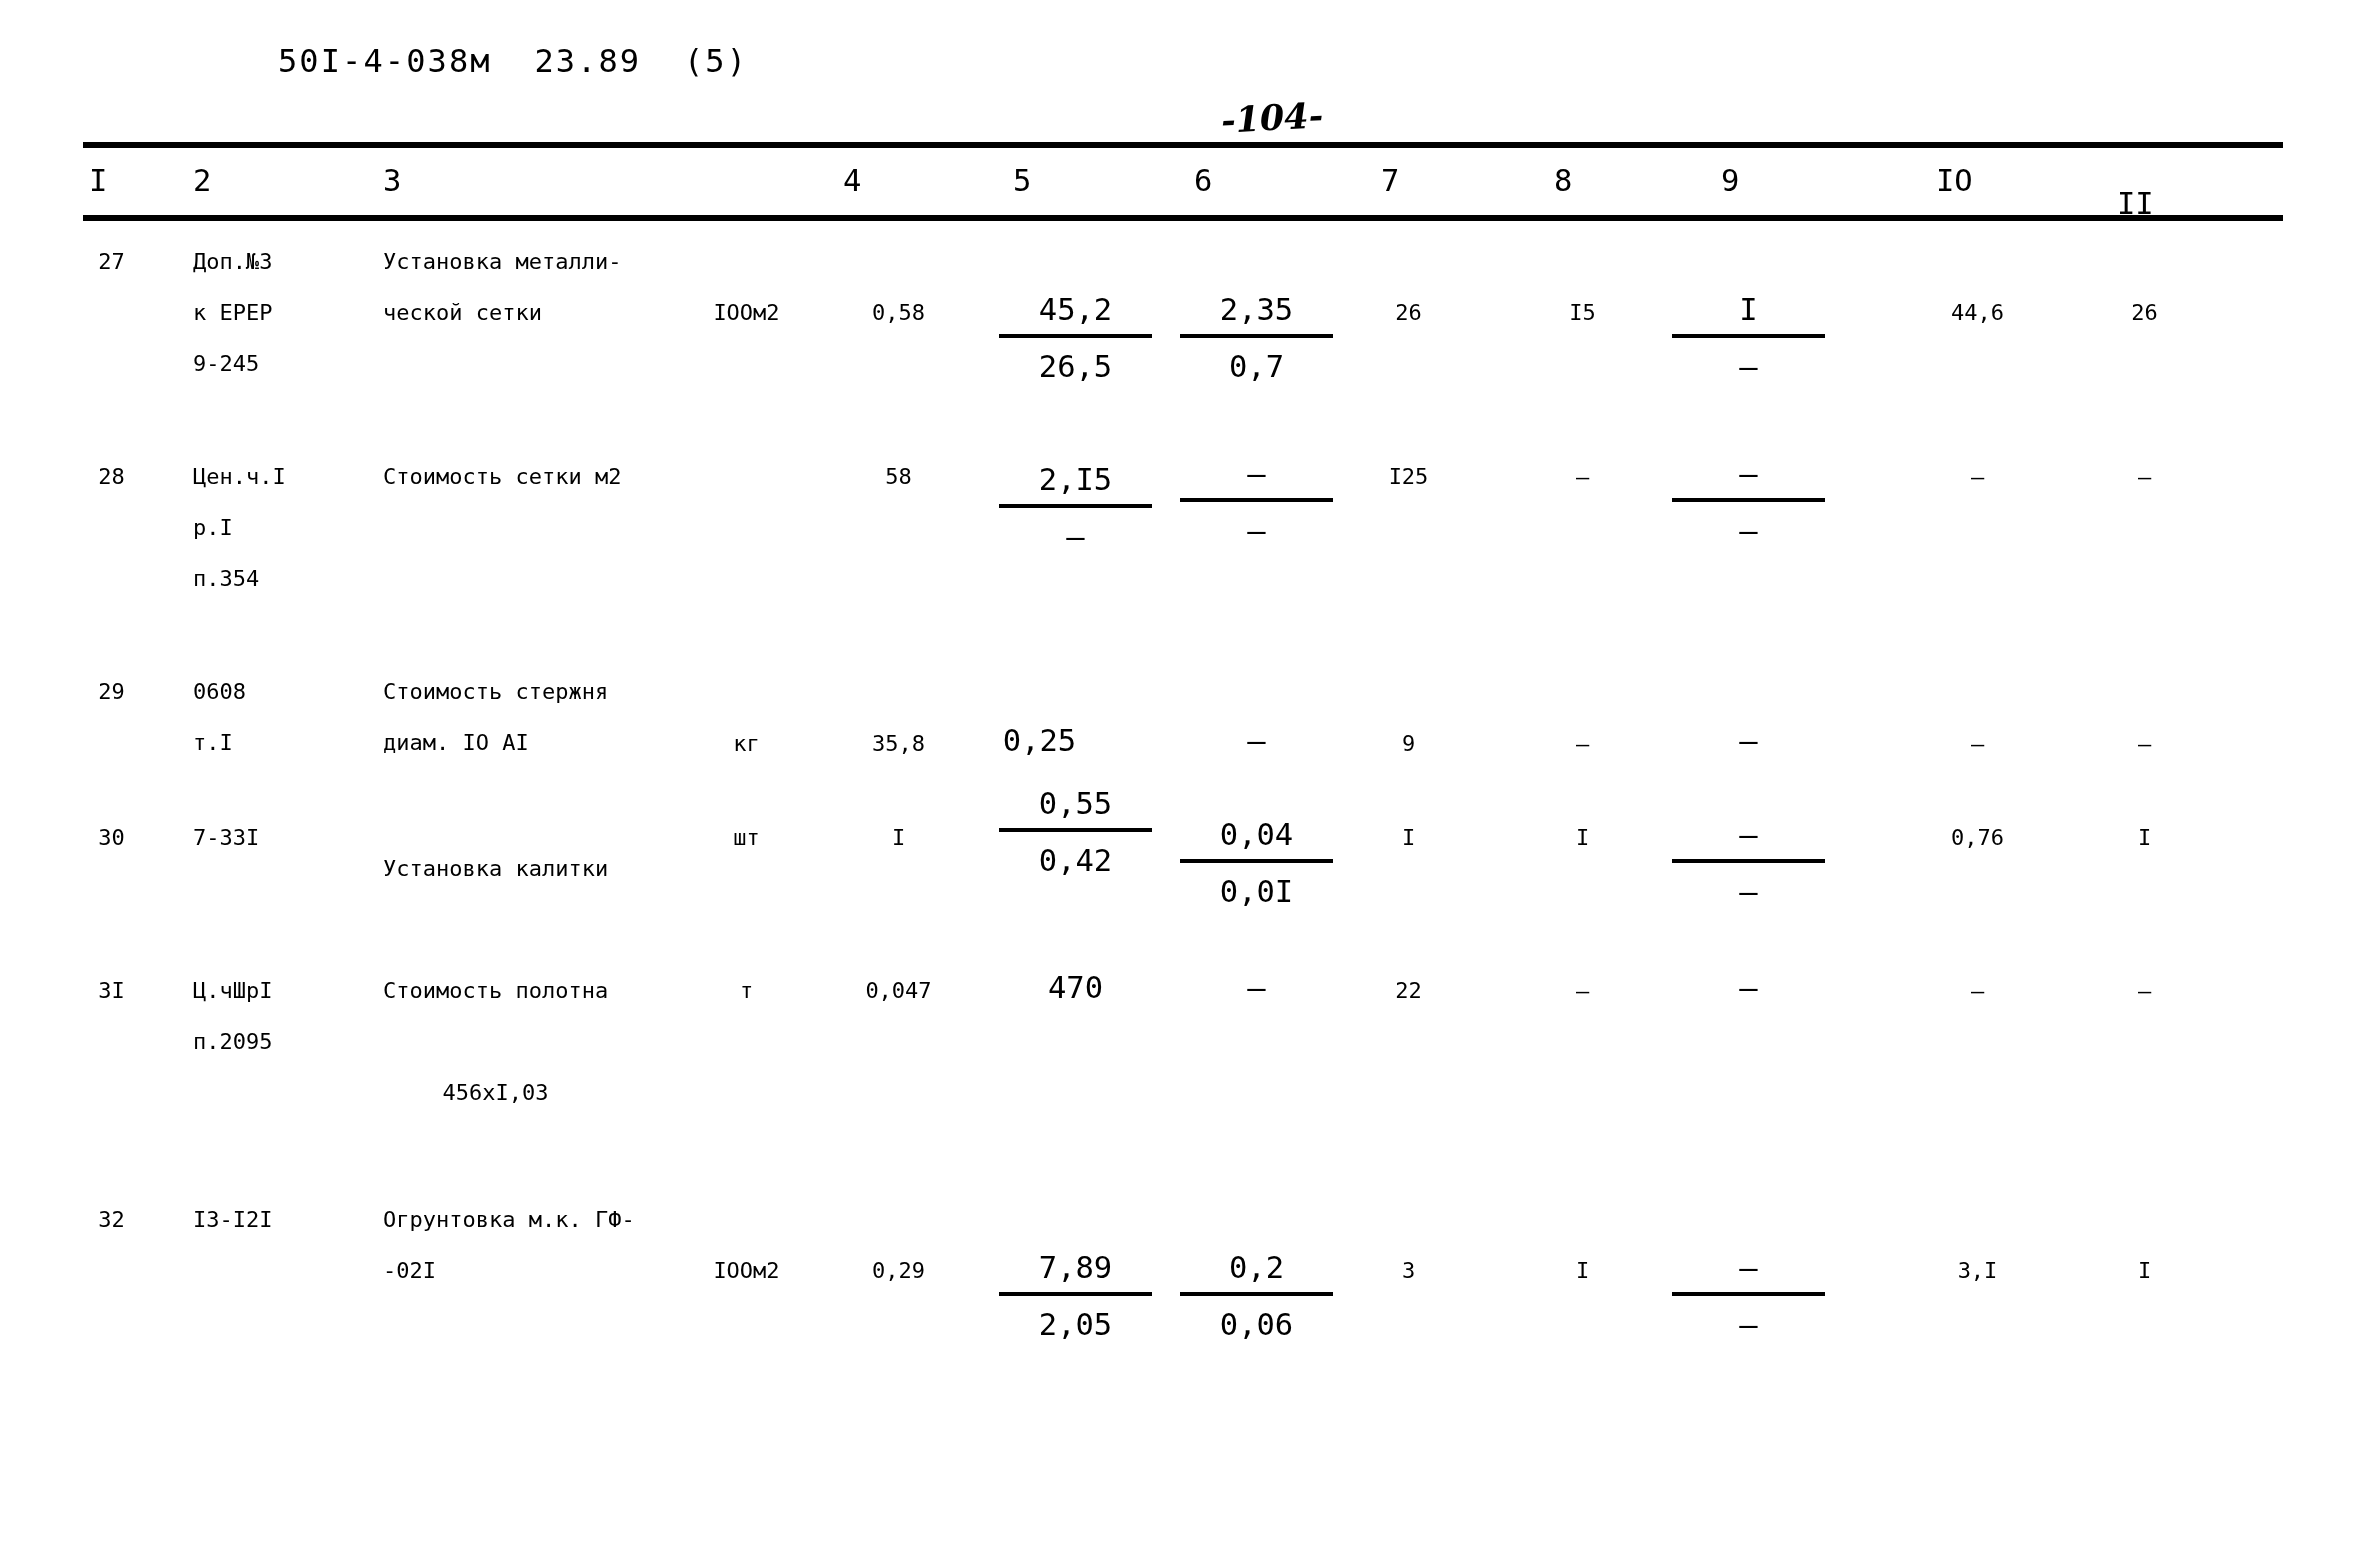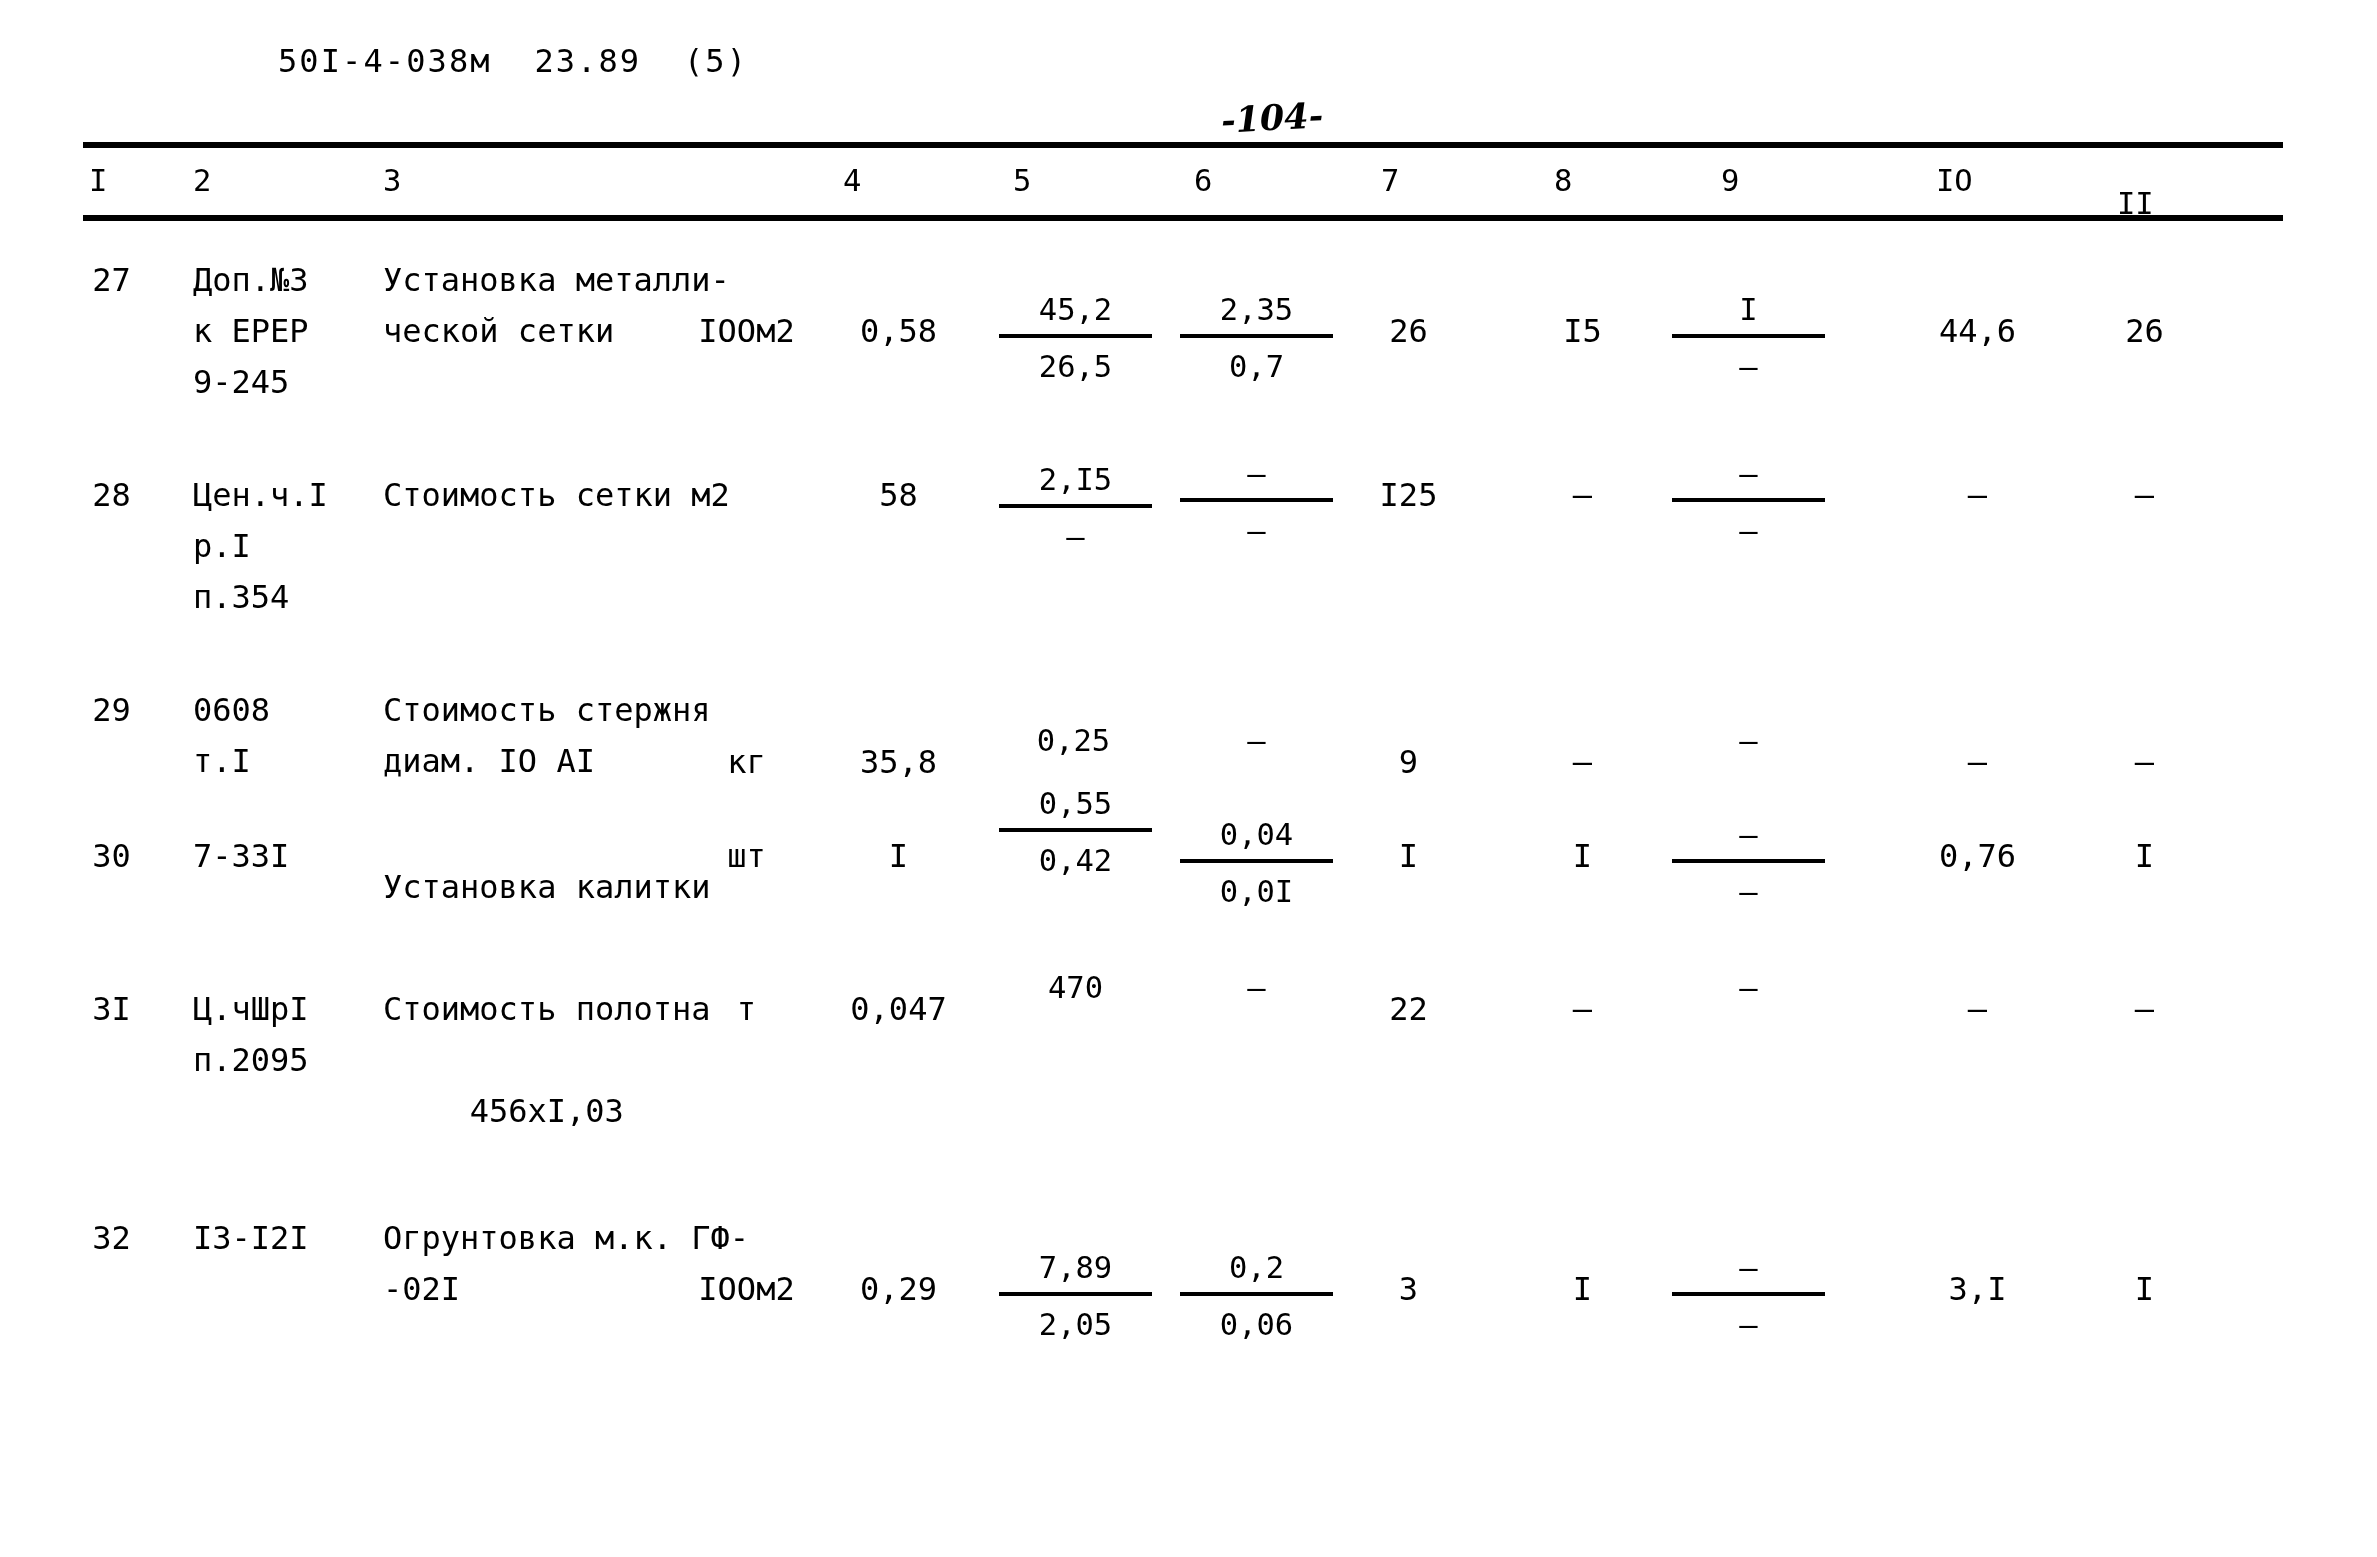--- a/index.html
+++ b/index.html
@@ -76,24 +76,23 @@
     width: 2377px;
   }
 
   .row {
     position: relative;
     width: 2377px;
   }
 
   .cell {
     position: absolute;
-    font-size: 32px;
+    font-size: 22px;
     line-height: 51px;
     white-space: pre;
-    margin-top: 19px;
   }
   .cell.ctr { text-align: center; }
 
   
   .lines span {
     display: block;
     white-space: pre;
     line-height: 51px;
   }
 
@@ -189,21 +188,21 @@
         </div>
         <div class="cell ctr" style="left: 1901px; width: 153px; top: 222px;">–</div>
         <div class="cell ctr" style="left: 2068px; width: 153px; top: 222px;">–</div>
       </div>
       <div class="row" style="position: absolute; left: 0px; top: 0px;">
         <div class="cell ctr" style="left: 35px; width: 153px; top: 437px;">29</div>
         <div class="cell lines" style="left: 193px; top: 437px;"><span>0608</span><span>т.I</span></div>
         <div class="cell lines" style="left: 383px; top: 437px;"><span>Стоимость стержня</span><span>диам. IO AI</span></div>
         <div class="cell ctr" style="left: 670px; width: 153px; top: 489px;">кг</div>
         <div class="cell ctr" style="left: 822px; width: 153px; top: 489px;">35,8</div>
-        <div class="frac plain" style="left: 997px; width: 153px; top: 489px; text-align: center;">
+        <div class="frac plain" style="left: 963px; width: 153px; top: 489px; text-align: center;">
           <span class="num">0,25</span>
         </div>
         <div class="frac plain" style="left: 1180px; width: 153px; top: 489px;">
           <span class="num">–</span>
         </div>
         <div class="cell ctr" style="left: 1332px; width: 153px; top: 489px;">9</div>
         <div class="cell ctr" style="left: 1506px; width: 153px; top: 489px;">–</div>
         <div class="frac plain" style="left: 1672px; width: 153px; top: 489px;">
           <span class="num">–</span>
         </div>

